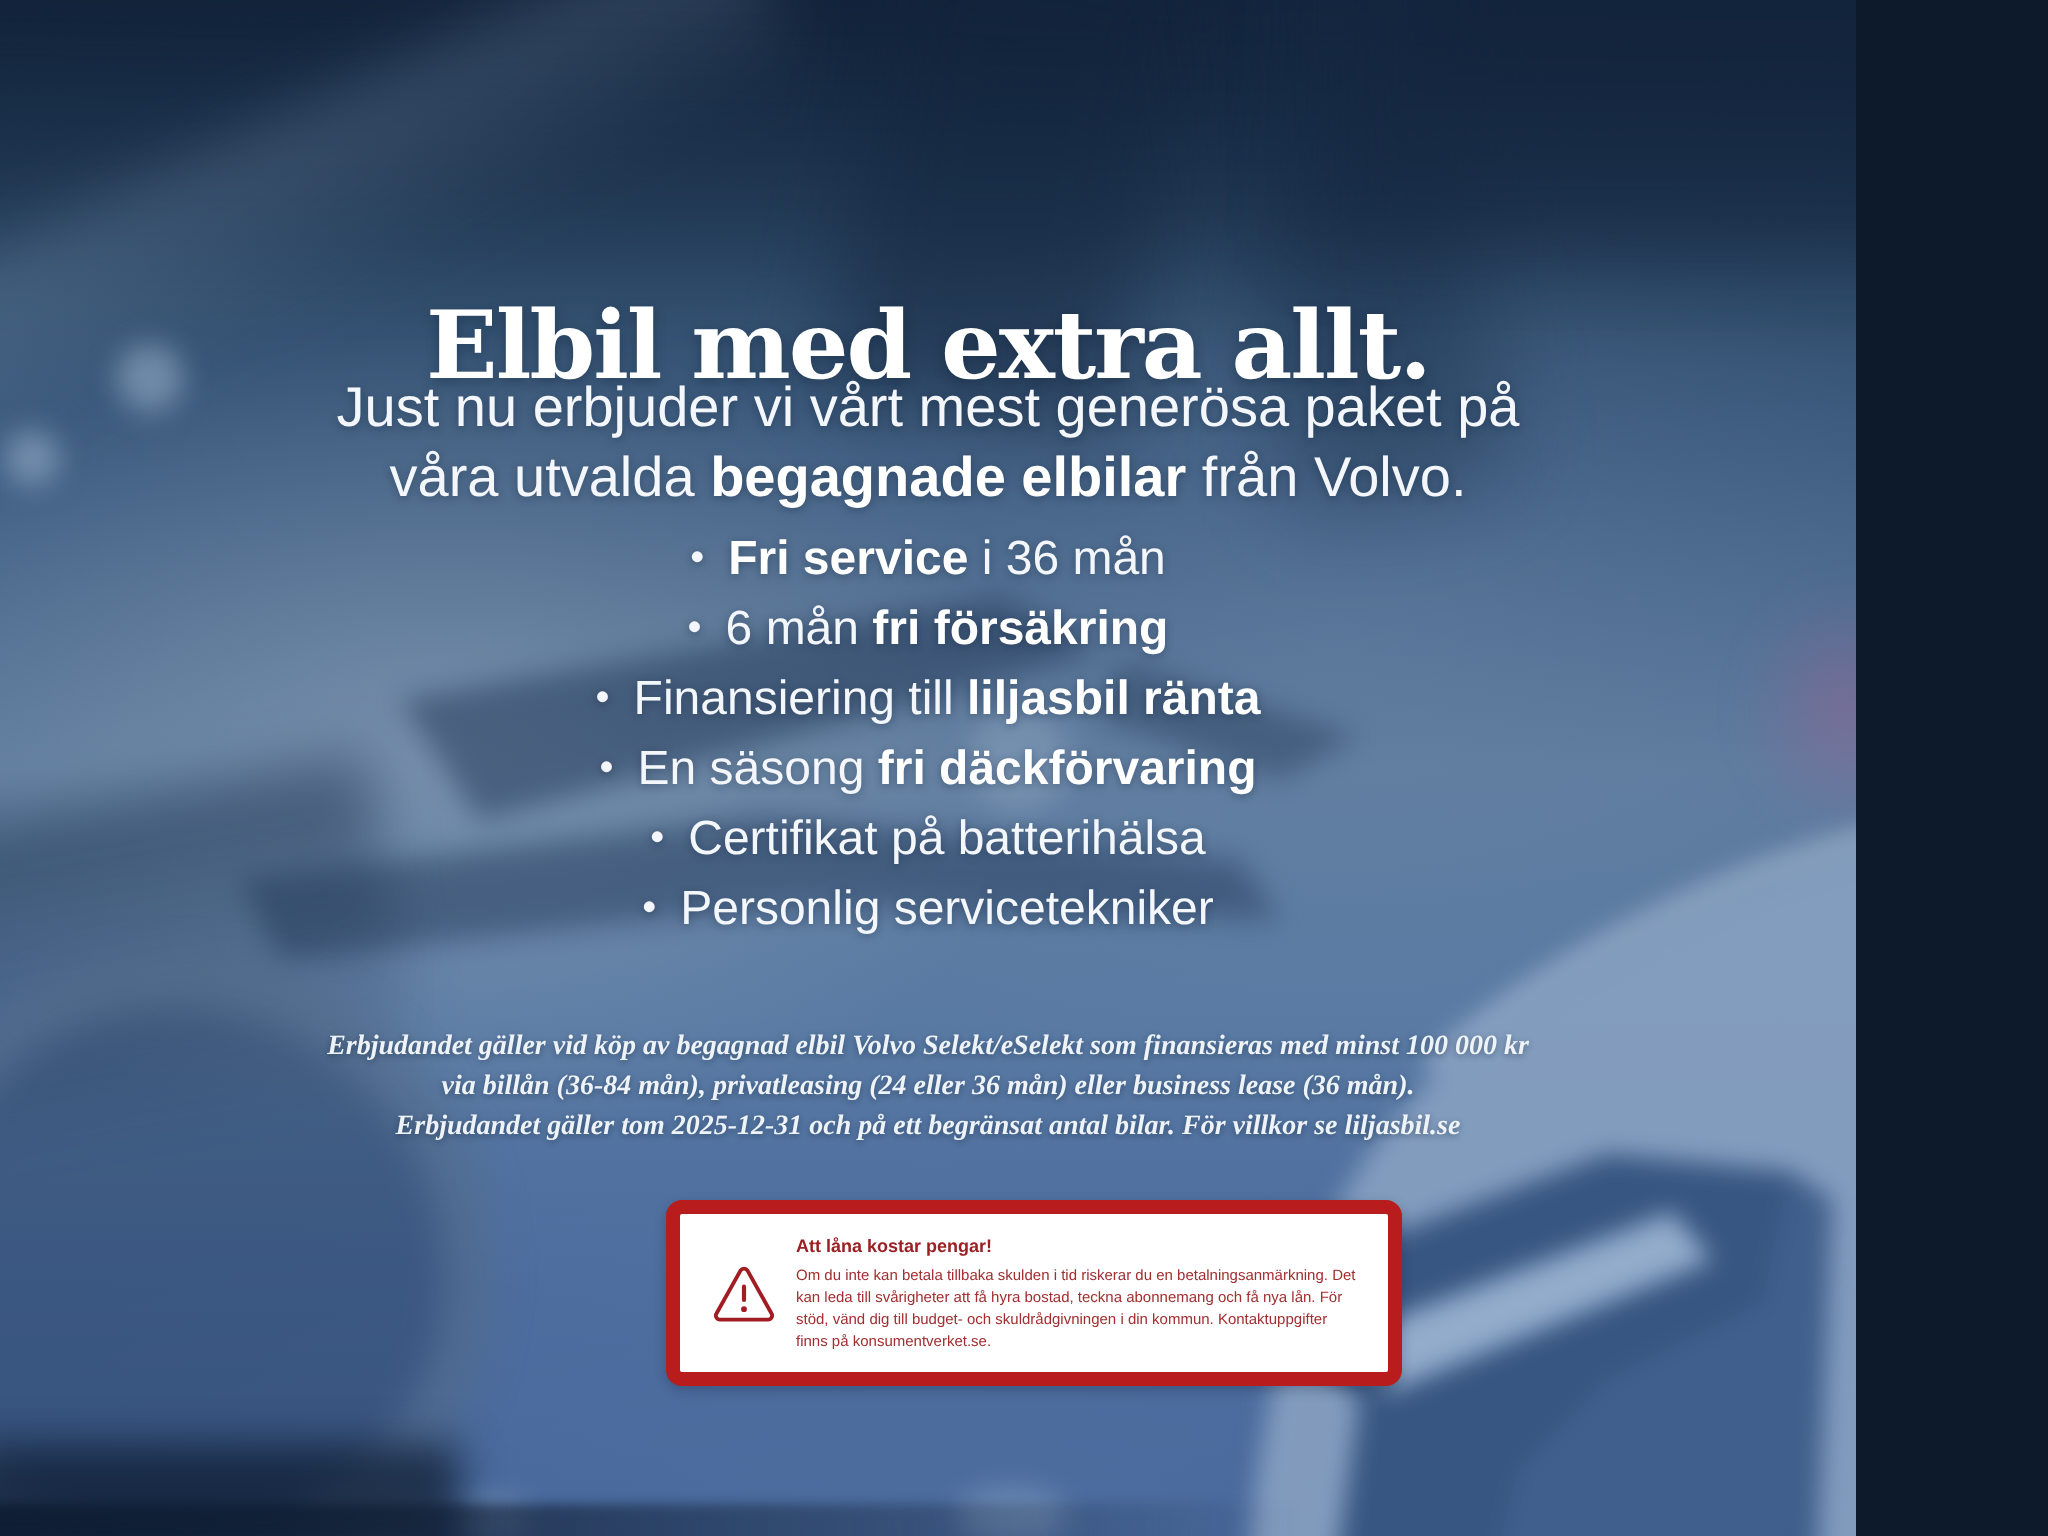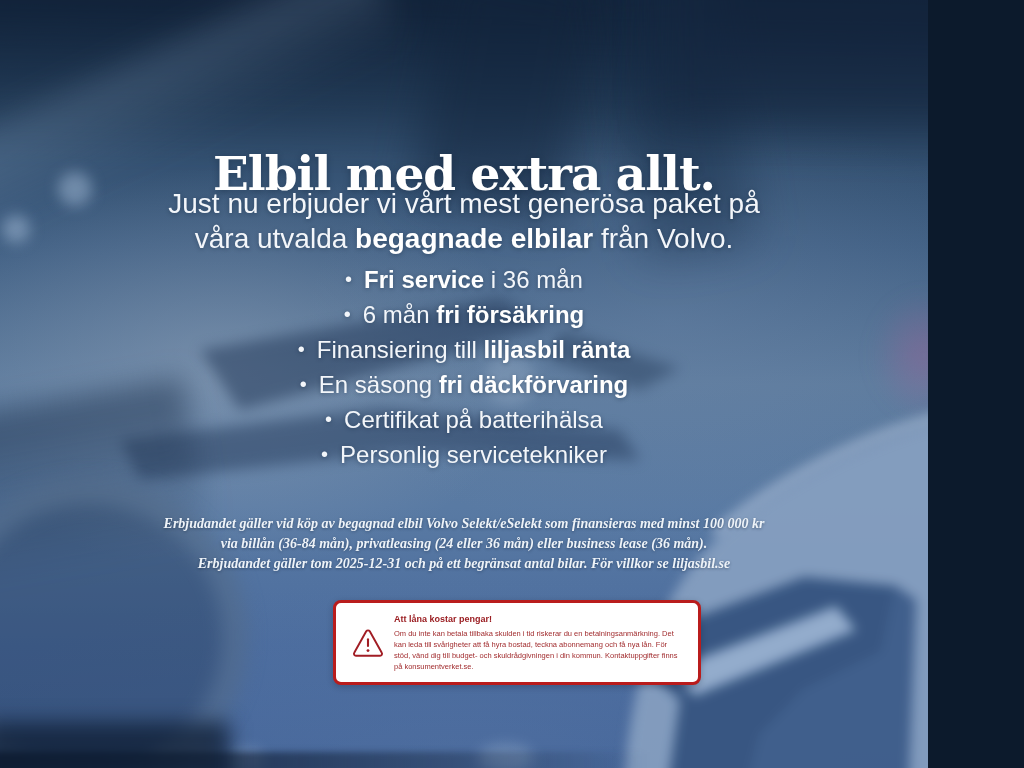--- a/index.html
+++ b/index.html
@@ -70,21 +70,21 @@
   .benefits li{margin:0;padding:0;}
   .bdot{margin-right:12px;font-size:20px;vertical-align:2px;}
   .disclaimer{
     position:absolute;top:514px;left:0;width:100%;
     font-style:italic;font-weight:600;font-size:14px;line-height:20px;color:#eef3f8;
     text-shadow:0 1px 3px rgba(10,25,45,0.4);
     font-family:Liberation Serif, serif;
   }
   .warnbox{
     position:absolute;left:333px;top:600px;width:368px;min-height:72px;box-sizing:border-box;
-    background:#ffffff;border:3px solid #b91c1c;border-radius:8px;
+    background:#ffffff;border:7px solid #b91c1c;border-radius:8px;
     box-shadow:0 2px 6px rgba(10,25,45,0.25);
     padding:11px 14px 10px 58px;text-align:left;
   }
   .warn-icon{position:absolute;left:16px;top:50%;transform:translateY(-50%);width:32px;height:30px;}
   .warn-title{font-size:9px;font-weight:700;color:#9b1f23;margin:0 0 4px 0;}
   .warn-body{font-size:7.5px;line-height:11px;color:#a22e30;margin:0;}
 </style>
 </head>
 <body>
 

